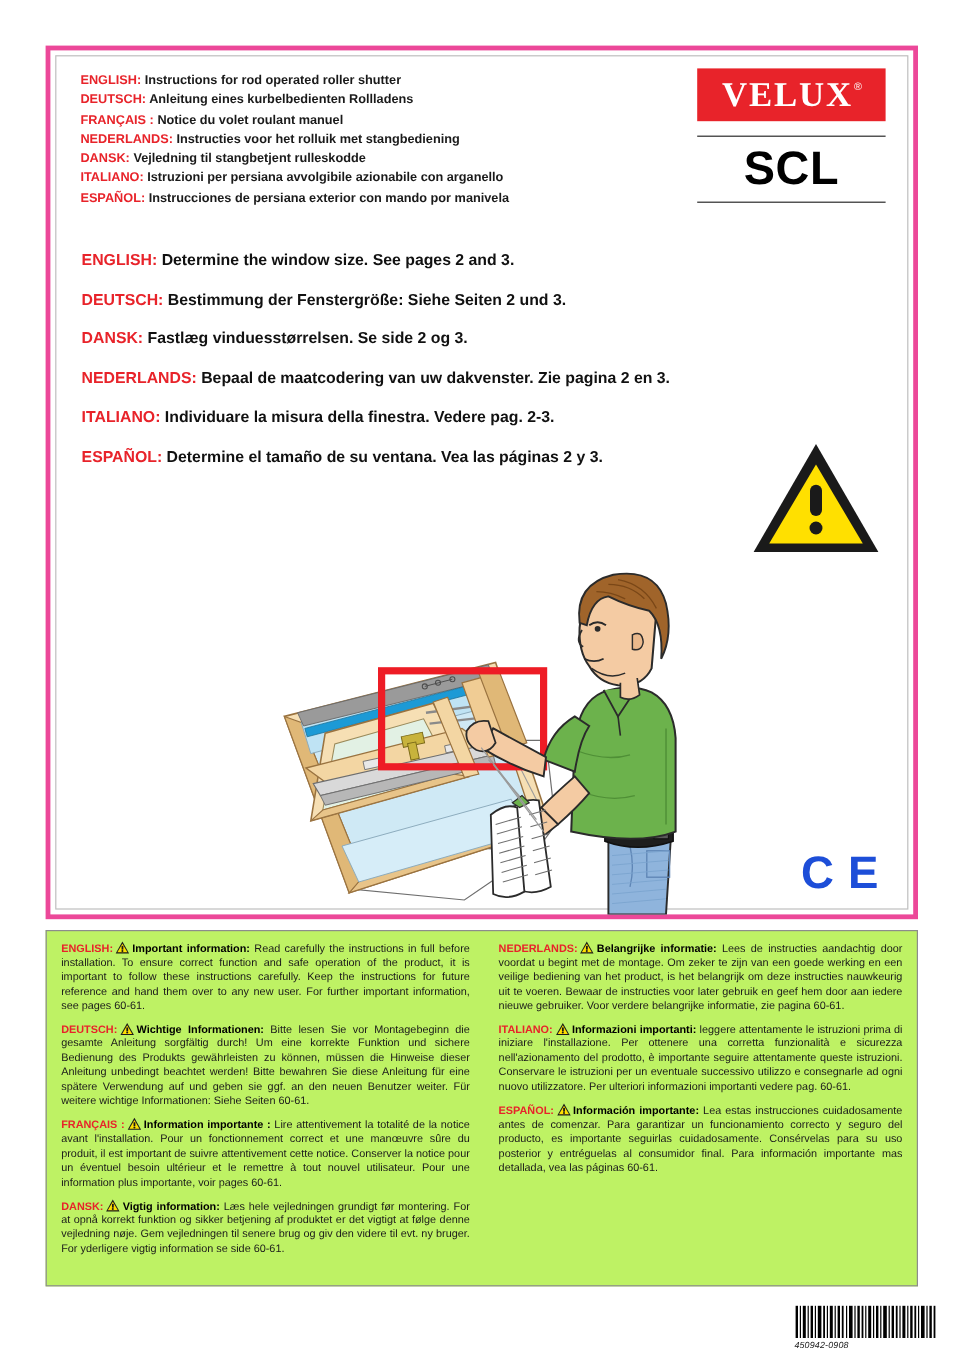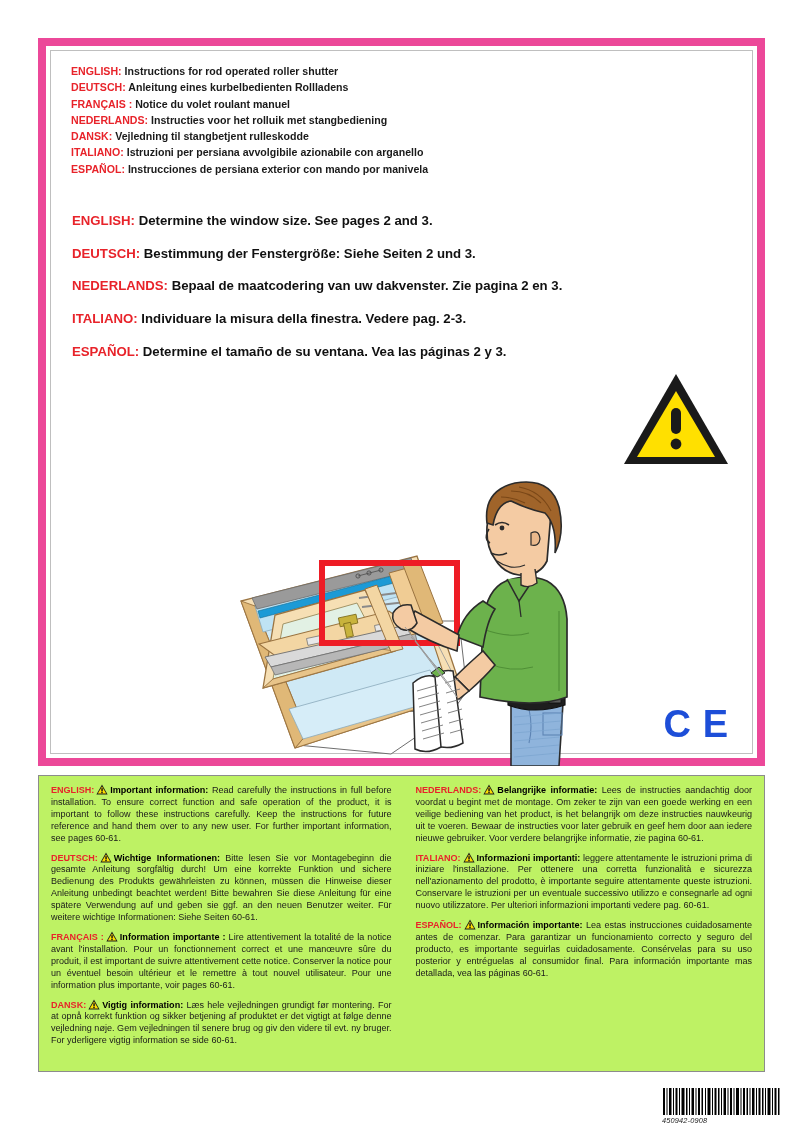--- a/index.html
+++ b/index.html
@@ -15,21 +15,21 @@
     overflow: hidden;
   }
 
   
   #blue-frame {
     position: absolute;
     left: 38px;
     top: 38px;
     width: 727px;
     height: 728px;
-    border: 8px solid #ec4899;
+    border: 4px solid #ec4899;
     box-sizing: border-box;
     background: #ffffff;
   }
   #frame-inner {
     position: absolute;
     inset: 4px;
     border: 1px solid #bfbfbf;
     box-sizing: border-box;
     background: #ffffff;
   }
@@ -245,29 +245,42 @@
       <div class="hdr-line">
         <span class="hdr-lang">ITALIANO:</span>
         <span class="hdr-text">Istruzioni per persiana avvolgibile azionabile con arganello</span>
       </div>
       <div class="hdr-line">
         <span class="hdr-lang">ESPAÑOL:</span>
         <span class="hdr-text">Instrucciones de persiana exterior con mando por manivela</span>
       </div>
     </div>
 
+    <div id="logo-block">
+      <div id="velux-logo">
+        <span id="velux-wordmark">VELUX</span>
+          <span id="velux-reg">®</span>
+      </div>
+      <div id="scl-wrap">
+        <span id="scl-code">SCL</span>
+      </div>
+    </div>
 
     <div id="main-instructions">
       <div class="instr-line">
         <span class="instr-lang">ENGLISH:</span>
         <span class="instr-body">Determine the window size. See pages 2 and 3.</span>
       </div>
       <div class="instr-line">
         <span class="instr-lang">DEUTSCH:</span>
         <span class="instr-body">Bestimmung der Fenstergröße: Siehe Seiten 2 und 3.</span>
+      </div>
+      <div class="instr-line">
+        <span class="instr-lang">DANSK:</span>
+        <span class="instr-body">Fastlæg vinduesstørrelsen. Se side 2 og 3.</span>
       </div>
       <div class="instr-line">
         <span class="instr-lang">NEDERLANDS:</span>
         <span class="instr-body">Bepaal de maatcodering van uw dakvenster. Zie pagina 2 en 3.</span>
       </div>
       <div class="instr-line">
         <span class="instr-lang">ITALIANO:</span>
         <span class="instr-body">Individuare la misura della finestra. Vedere pag. 2-3.</span>
       </div>
       <div class="instr-line">

